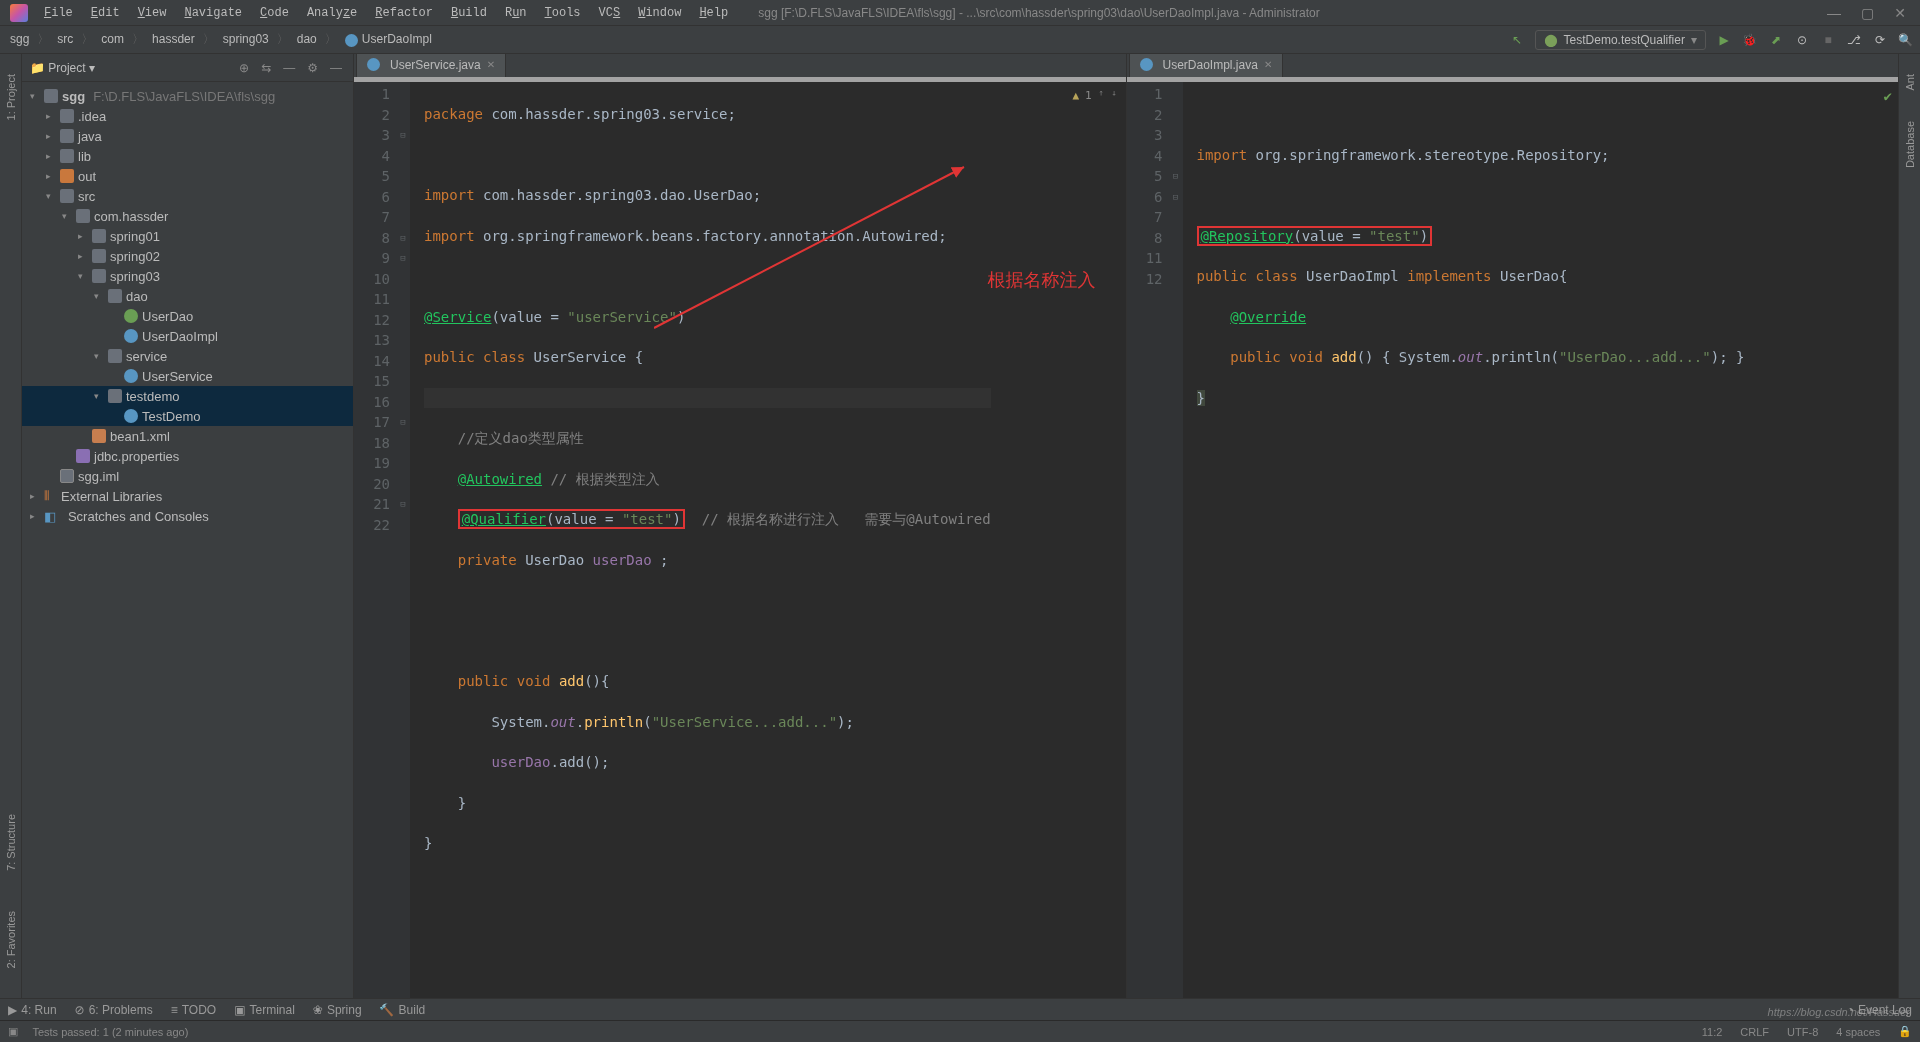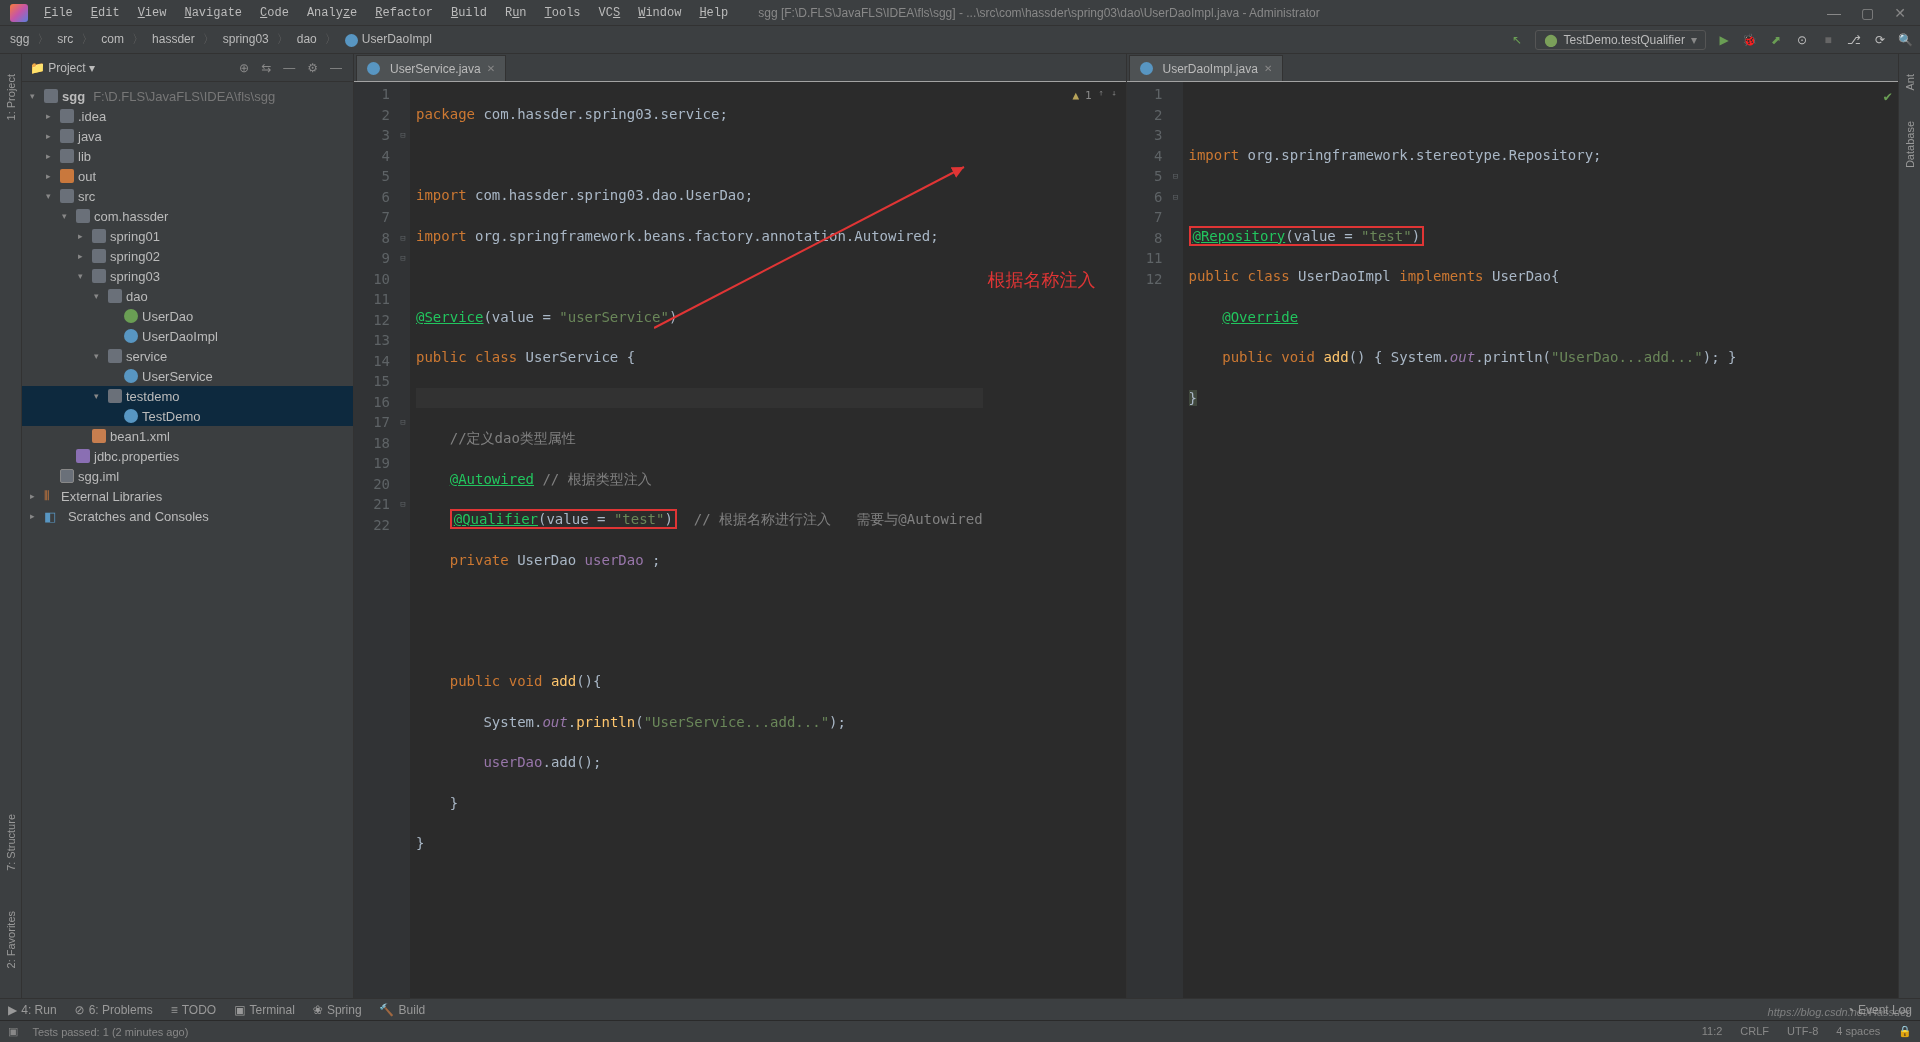--- a/index.html
+++ b/index.html
@@ -90,42 +90,42 @@
 .ti.jclass { background:#5896c2; border-radius:50%;}
 .ti.iface { background:#6a9e54; border-radius:50%;}
 .ti.xml { background:#c77e4f;}
 .ti.prop { background:#8a6fb3;}
 .pad1{padding-left:24px;} .pad2{padding-left:40px;} .pad3{padding-left:56px;}
 .pad4{padding-left:72px;} .pad5{padding-left:88px;}
 .tree-dim { color:#777; margin-left:4px;}
 .editors { flex:1; display:flex; position:relative;}
 .editor-pane { flex:1; display:flex; flex-direction:column; border-right:1px solid #323232; overflow:hidden;}
 .editor-pane:last-child{border-right:none;}
-.tab-bar { height:28px; background:#3c3f41; display:flex; align-items:flex-end; border-bottom:1px solid #a3a3a3;}
+.tab-bar { height:28px; background:#3c3f41; display:flex; align-items:flex-end; border-bottom:5px solid #a3a3a3;}
 .tab { height:26px; padding:0 10px; display:flex; align-items:center; gap:6px; background:#4e5254; border:1px solid #323232; border-bottom:none; margin-left:2px; cursor:pointer;}
 .tab .x{color:#888; font-size:10px;}
 .code-area { flex:1; display:flex; font-family:'Consolas','Monaco',monospace; font-size:14px; line-height:20px; background:#2b2b2b; position:relative;}
 .gutter { width:42px; background:#313335; color:#5e6366; text-align:right; padding:2px 6px 0 0;}
 .gutter div{height:20.5px;}
 .fold-gutter{width:14px; background:#313335; padding-top:2px;}
 .fold-gutter div{height:20.5px; color:#5e6366; font-size:9px; text-align:center;}
 .code { padding:2px 0 0 6px; white-space:pre; color:#a9b7c6;}
-.code div{height:20.5px;}
+.code div{height:20.5px;margin-left:8px;}
 .kw{color:#cc7832;} .str{color:#6a8759;} .ann{color:#22c55e;text-decoration:underline;} .cmt{color:#808080;} .cls{color:#a9b7c6;} .fn{color:#ffc66d;} .fld{color:#9876aa;} .it{font-style:italic; color:#9876aa;}
 .redbox{border:2px solid #e03535; padding:0 2px; margin:-2px 0;}
 .inspect{position:absolute; top:4px; right:8px; display:flex; gap:6px; color:#888; font-size:11px;}
 .warn-badge{color:#b8a45a;}
 .check-badge{position:absolute; top:4px; right:6px; color:#6a9e54;}
 .red-text{position:absolute; color:#e03535; font-size:18px; font-family:Liberation Sans, sans-serif;}
 .arrow-svg{position:absolute; pointer-events:none;}
 .bottom-bar{height:22px; background:#3c3f41; border-top:1px solid #323232; display:flex; align-items:center; padding:0 8px; gap:18px; font-size:12px;}
 .bottom-item{display:flex; align-items:center; gap:4px; color:#999; cursor:pointer;}
 .status-bar{height:22px; background:#3c3f41; border-top:1px solid #2a2a2a; display:flex; align-items:center; padding:0 8px; gap:14px; font-size:11px; color:#888;}
 .status-fill{flex:1;}
-.status-right{display:flex; gap:18px; align-items:flex-start;}
+.status-right{display:flex; gap:18px; align-items:center;}
 .watermark{position:absolute; right:10px; bottom:24px; color:#aaa; font-size:11px; opacity:.6;font-style:italic;}
 </style>
 </head>
 <body>
 
 <div class="menubar">
   <div class="app-icon"></div>
   <div class="menu-item"><u>F</u>ile</div>
   <div class="menu-item"><u>E</u>dit</div>
   <div class="menu-item"><u>V</u>iew</div>

